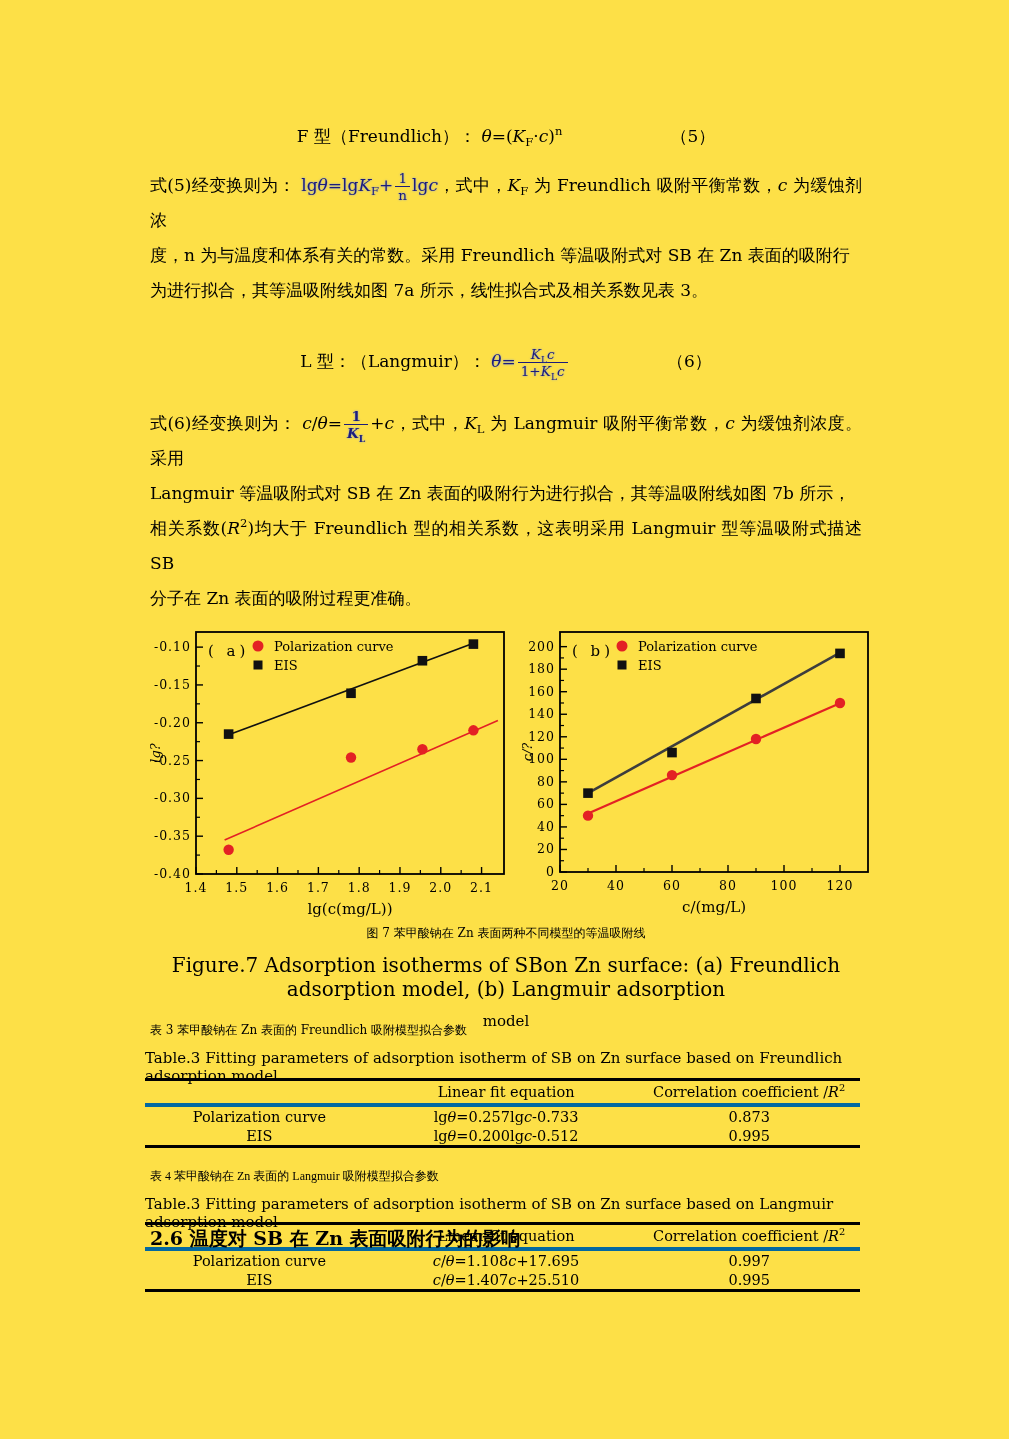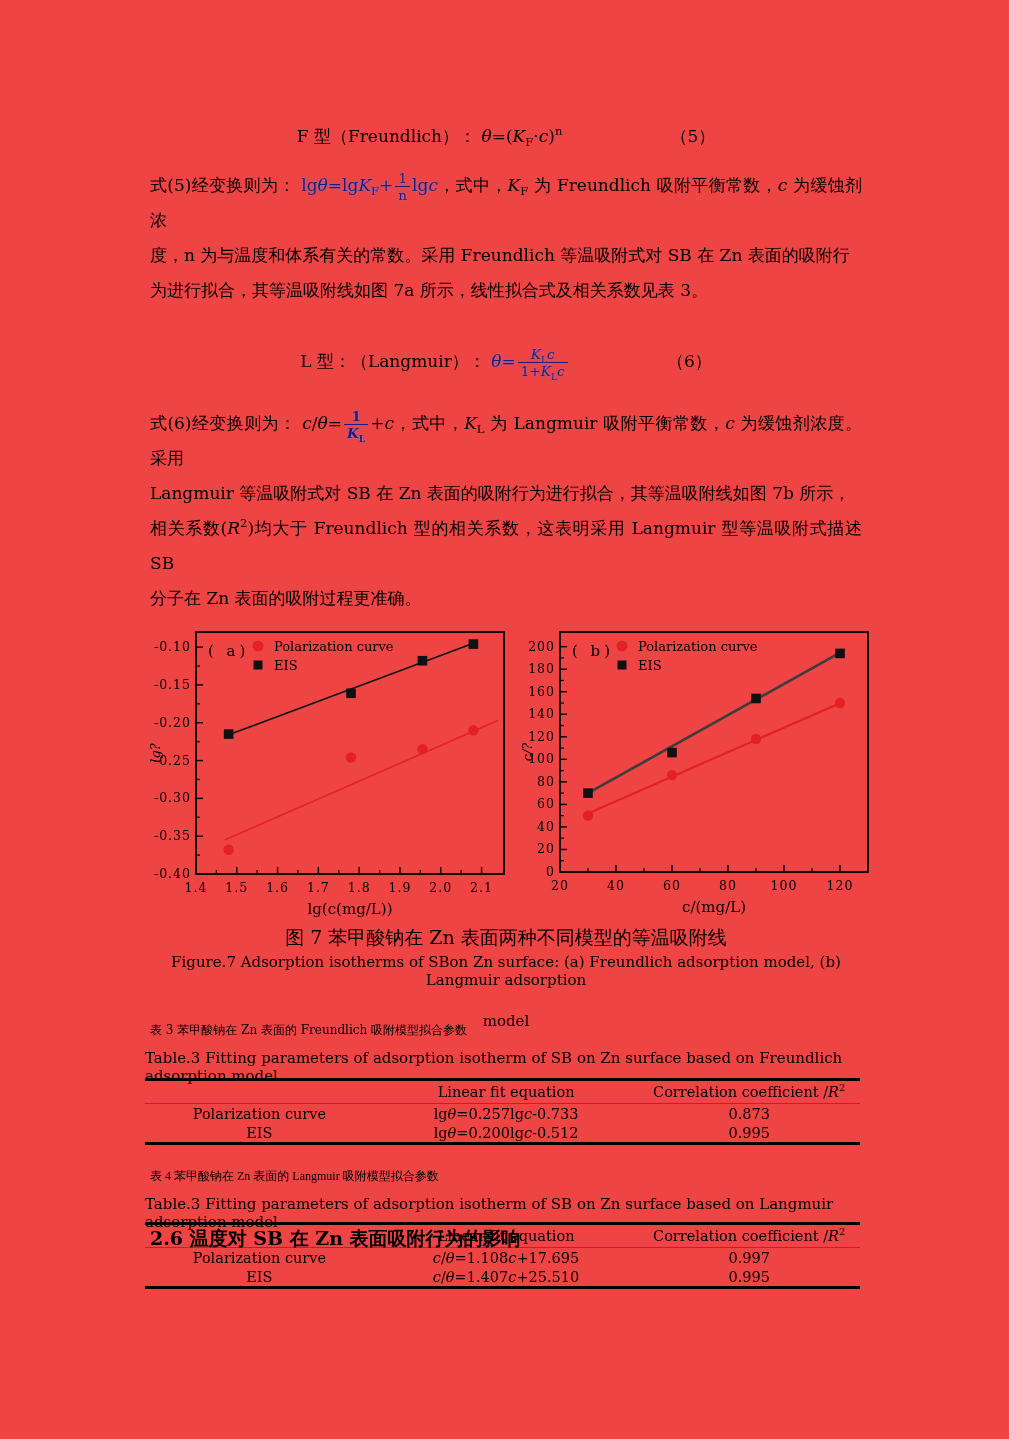--- a/index.html
+++ b/index.html
@@ -1,18 +1,18 @@
 <!DOCTYPE html>
 <html><head>
 <meta charset="utf-8">
 <style>
   html,body{margin:0;padding:0;}
   body{width:1009px;height:1439px;background:#ffffff;position:relative;
        font-family:"DejaVu Serif","Liberation Serif",serif;color:#000;overflow:hidden;}
-  .page{position:absolute;inset:0;background:#ef4444;}
+  .page{position:absolute;inset:0;background:#fde047;}
 
   
   #doc{position:absolute;left:150px;top:116px;width:712px;font-size:17px;}
   .line{line-height:35px;text-align:justify;}
   .line-eq{text-align:center;line-height:40px;margin:0 0 12px 0;}
   .line-eq2{text-align:center;line-height:50px;margin:28px 0 20px 0;}
 
   .seg-i{font-style:italic;}
   .seg-b{font-weight:bold;}
   .seg-sub{vertical-align:sub;font-size:0.68em;line-height:0;}
@@ -27,30 +27,30 @@
   
   #figure{position:absolute;left:148px;top:618px;width:744px;height:302px;display:flex;}
   #figure svg{display:block;}
   .tick{font-family:"DejaVu Serif",serif;font-size:12.5px;letter-spacing:1px;fill:#000;}
   .legend-t{font-family:"DejaVu Serif",serif;font-size:13px;fill:#000;}
   .panel-t{font-family:"DejaVu Serif",serif;font-size:15px;letter-spacing:4px;fill:#000;}
   .axis-t{font-family:"DejaVu Serif",serif;font-size:15px;fill:#000;}
   .axis-ty{font-family:"DejaVu Serif",serif;font-size:13px;font-style:italic;fill:#000;}
 
   .caption{position:absolute;left:150px;width:712px;text-align:center;}
-  #cap-zh{top:925px;font-size:19px;}
-  #cap-en1{top:953px;font-size:15px;}
+  #cap-zh{top:925px;font-size:12px;}
+  #cap-en1{top:953px;font-size:20px;}
   #cap-en2{top:983px;font-size:15px;margin-top:29px;}
 
   
   .tbl-title{position:absolute;left:150px;width:712px;text-align:left;font-size:12px;}
   .tbl-cap{position:absolute;left:145px;width:722px;font-size:15px;}
   .three-line{position:absolute;left:145px;width:715px;border-collapse:collapse;
               border-top:3px solid #000;border-bottom:3px solid #000;font-size:14.5px;}
-  .three-line th{font-weight:normal;border-bottom:1px solid #0369a1;padding:1px 4px;height:20px;text-align:center;}
+  .three-line th{font-weight:normal;border-bottom:4px solid #0369a1;padding:1px 4px;height:20px;text-align:center;}
   .three-line td{padding:0 4px;height:19px;text-align:center;}
   .three-line col.c1{width:32%;} .three-line col.c2{width:37%;} .three-line col.c3{width:31%;}
 
   #t3-title{top:1022px;} #t3-cap{top:1049px;} #t3{top:1078px;}
   #t4-title{top:1168px;font-family:Liberation Serif, serif;} #t4-cap{top:1195px;} #t4{top:1222px;}
 
   #sec-head{position:absolute;left:150px;top:1226px;font-size:19px;font-weight:bold;}
 </style>
 </head>
 <body>

